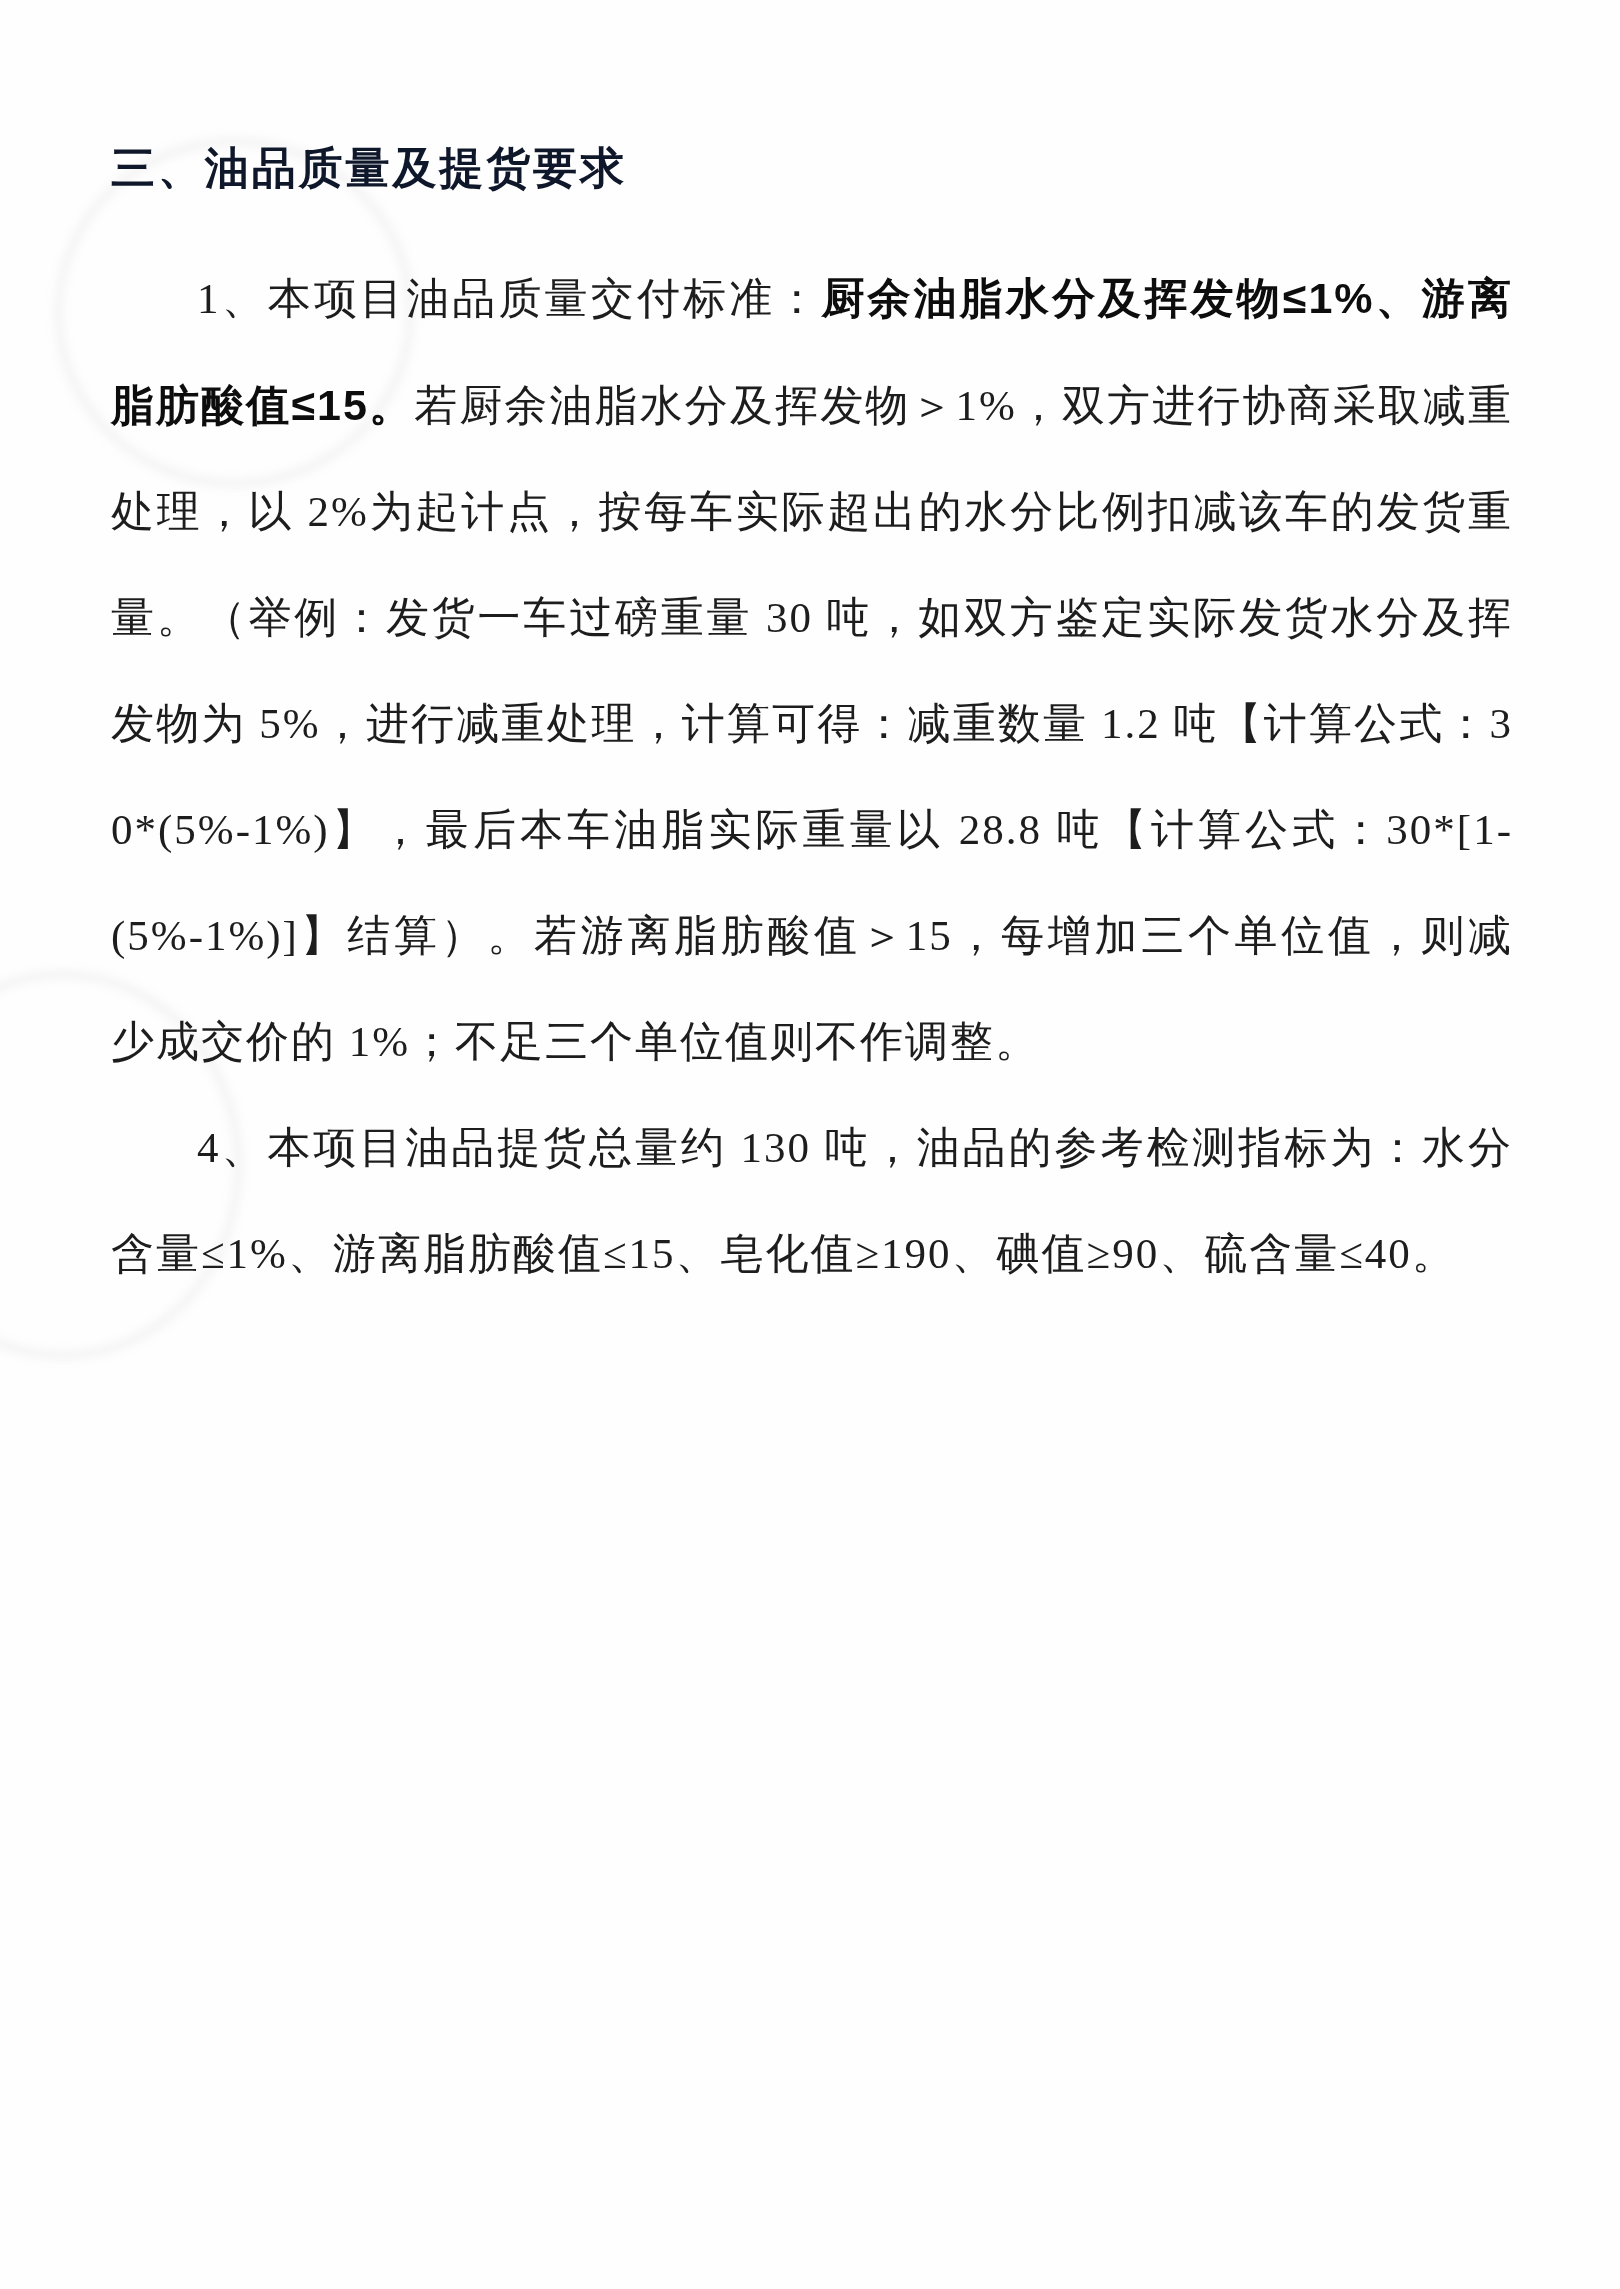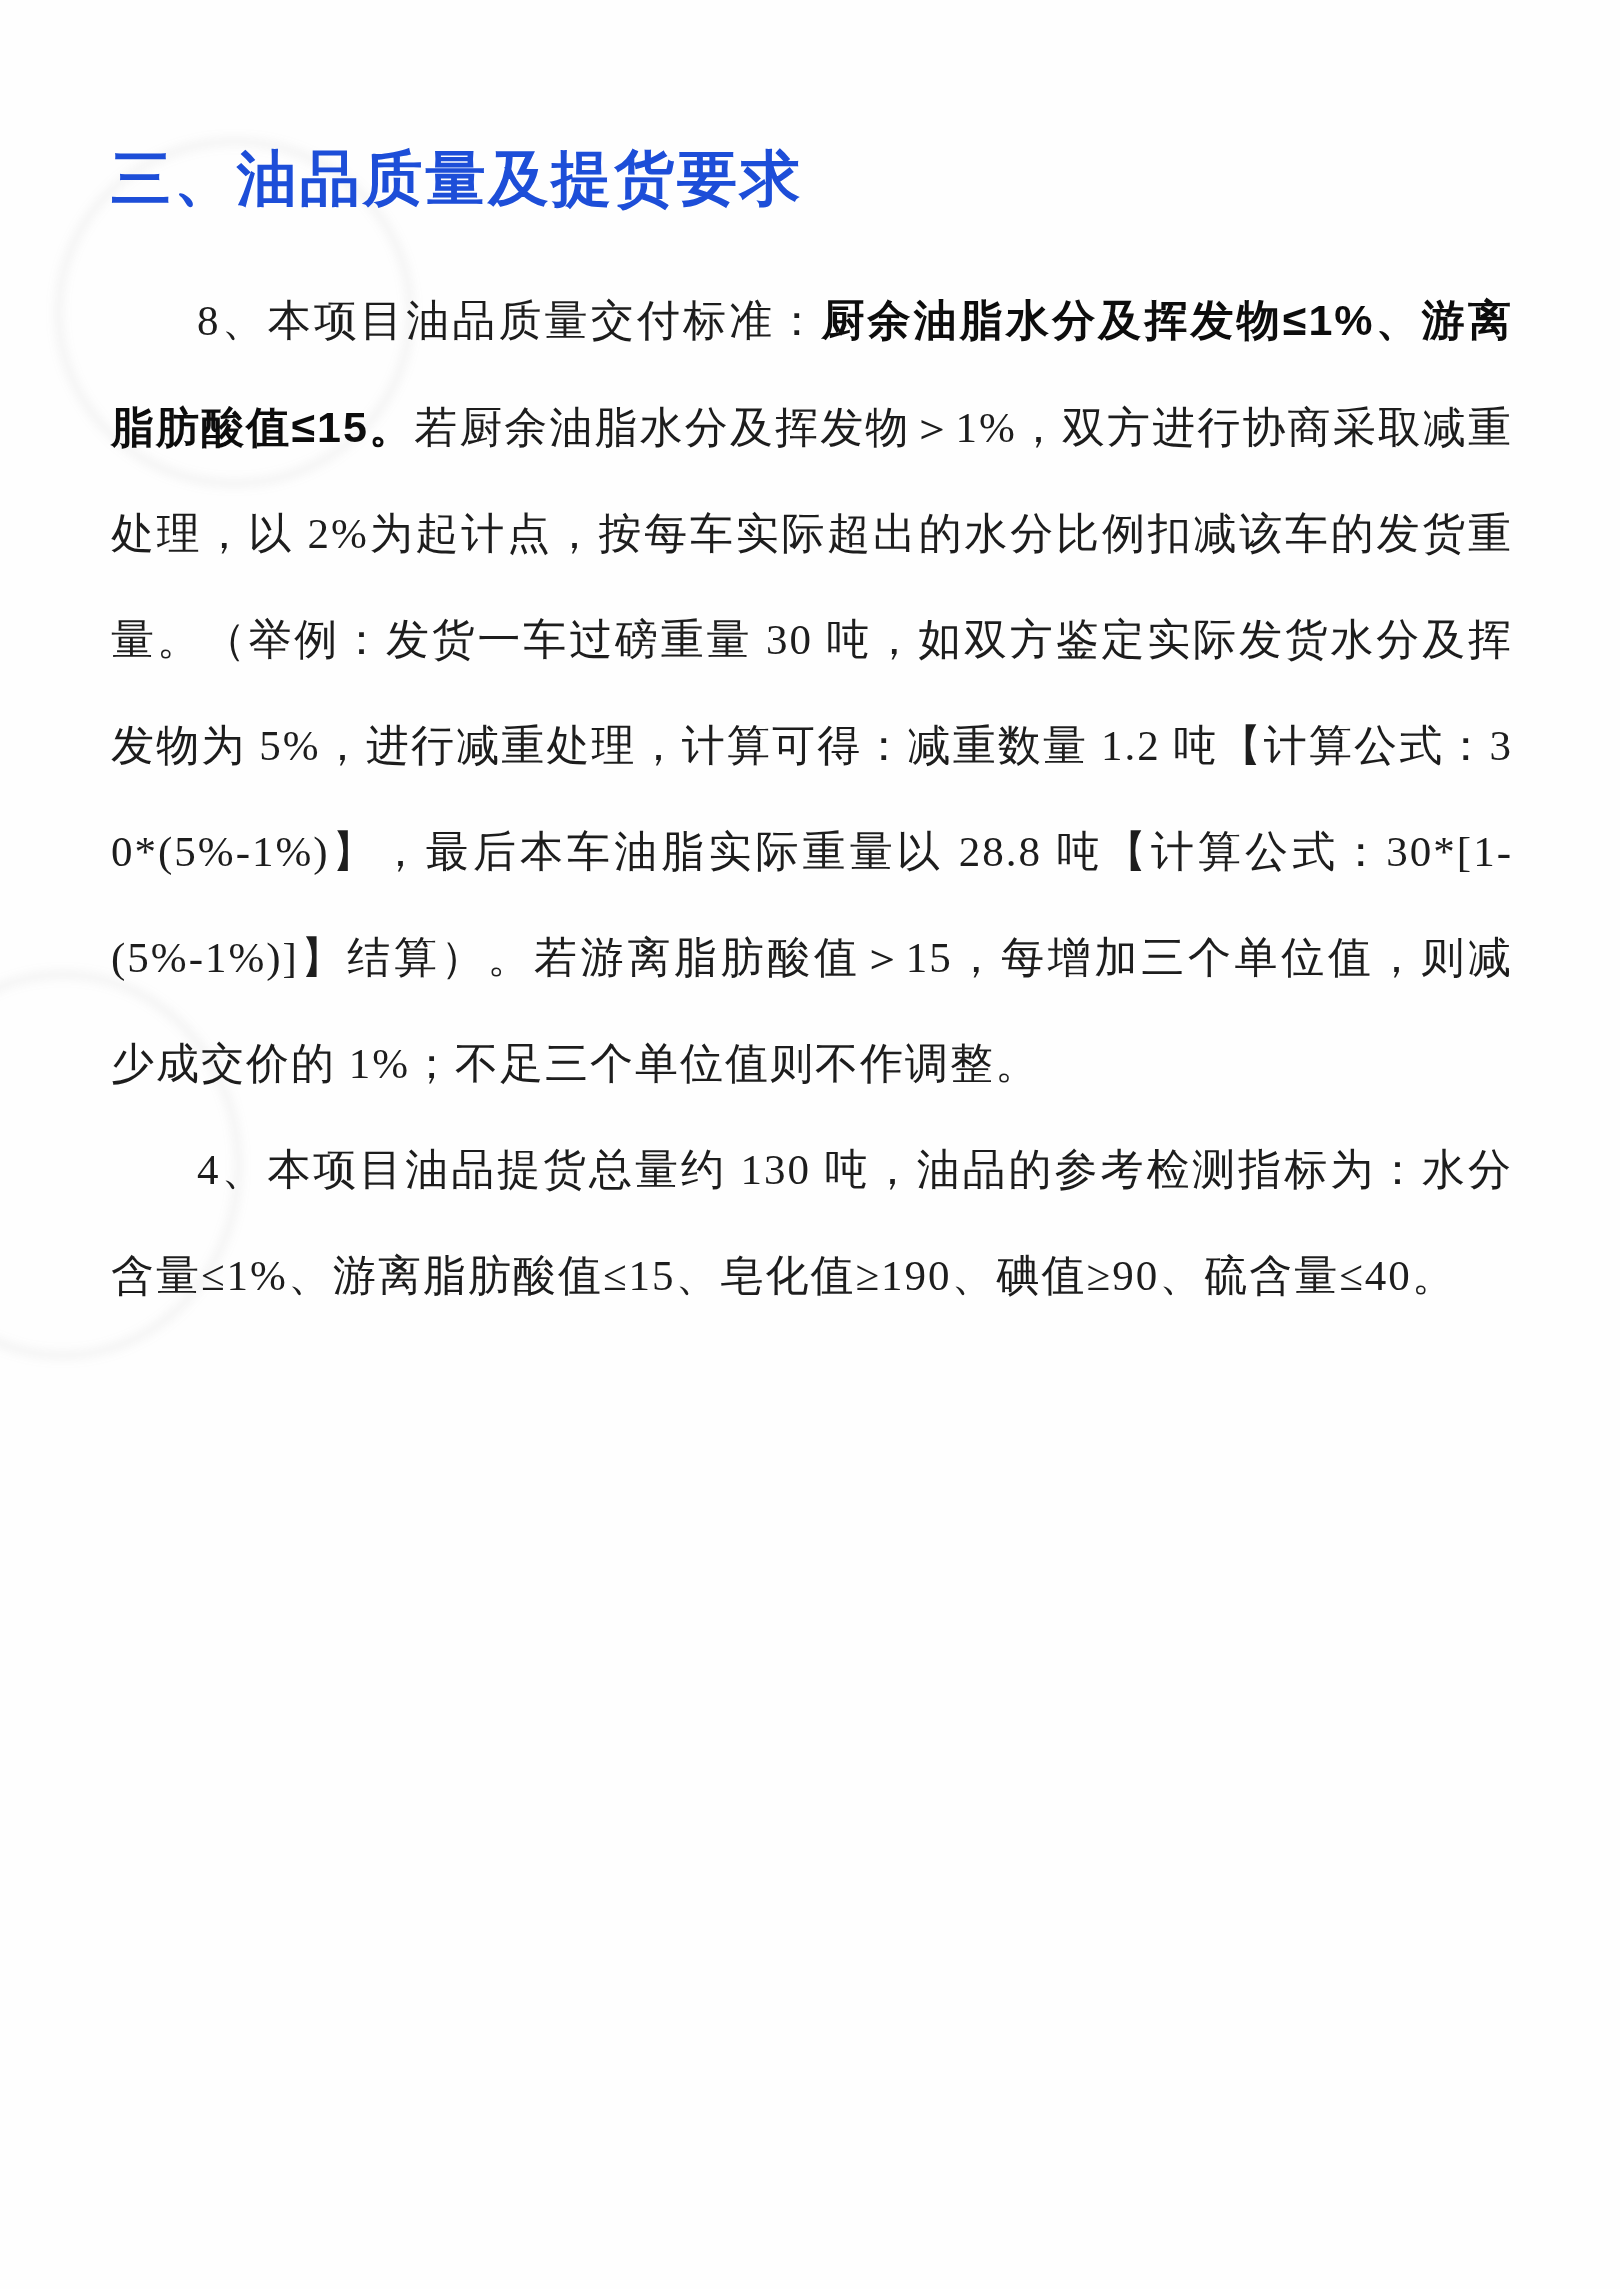--- a/index.html
+++ b/index.html
@@ -37,24 +37,24 @@
   }
   .page-content {
     position: absolute;
     left: 111px;
     top: 139px;
     width: 1402px;
   }
   h1.doc-heading {
     font-family: Liberation Sans, sans-serif;
     font-weight: bold;
-    font-size: 60px;
+    font-size: 44px;
     letter-spacing: 2.9px;
     margin: 0 0 47px 0;
-    color: #1d4ed8;
+    color: #0f172a;
   }
   p.doc-paragraph {
     font-size: 43px;
     line-height: 106px;
     text-align: justify;
     text-indent: 2em;
     letter-spacing: 2px;
     margin: 0;
     word-break: break-all;
   }
@@ -68,21 +68,21 @@
 <body>
 
 <div class="stamp stamp-top-left"></div>
 <div class="stamp stamp-mid-left"></div>
 
 <div class="page-content">
 
   <h1 class="doc-heading">三、油品质量及提货要求</h1>
 
   <p class="doc-paragraph">
-    <span>8、本项目油品质量交付标准：</span><span class="bold-run">厨余油脂水分及挥发物≤1%、游离脂肪酸值≤15。</span><span>若厨余油脂水分及挥发物＞1%，双方进行协商采取减重处理，以 2%为起计点，按每车实际超出的水分比例扣减该车的发货重量。（举例：发货一车过磅重量 30 吨，如双方鉴定实际发货水分及挥发物为 5%，进行减重处理，计算可得：减重数量 1.2 吨【计算公式：30*(5%-1%)】，最后本车油脂实际重量以 28.8 吨【计算公式：30*[1-(5%-1%)]】结算）。若游离脂肪酸值＞15，每增加三个单位值，则减少成交价的 1%；不足三个单位值则不作调整。</span>
+    <span>1、本项目油品质量交付标准：</span><span class="bold-run">厨余油脂水分及挥发物≤1%、游离脂肪酸值≤15。</span><span>若厨余油脂水分及挥发物＞1%，双方进行协商采取减重处理，以 2%为起计点，按每车实际超出的水分比例扣减该车的发货重量。（举例：发货一车过磅重量 30 吨，如双方鉴定实际发货水分及挥发物为 5%，进行减重处理，计算可得：减重数量 1.2 吨【计算公式：30*(5%-1%)】，最后本车油脂实际重量以 28.8 吨【计算公式：30*[1-(5%-1%)]】结算）。若游离脂肪酸值＞15，每增加三个单位值，则减少成交价的 1%；不足三个单位值则不作调整。</span>
   </p>
 
 
 
   <p class="doc-paragraph">
     <span>4、本项目油品提货总量约 130 吨，油品的参考检测指标为：水分含量≤1%、游离脂肪酸值≤15、皂化值≥190、碘值≥90、硫含量≤40。</span>
   </p>
 
 </div>
 

